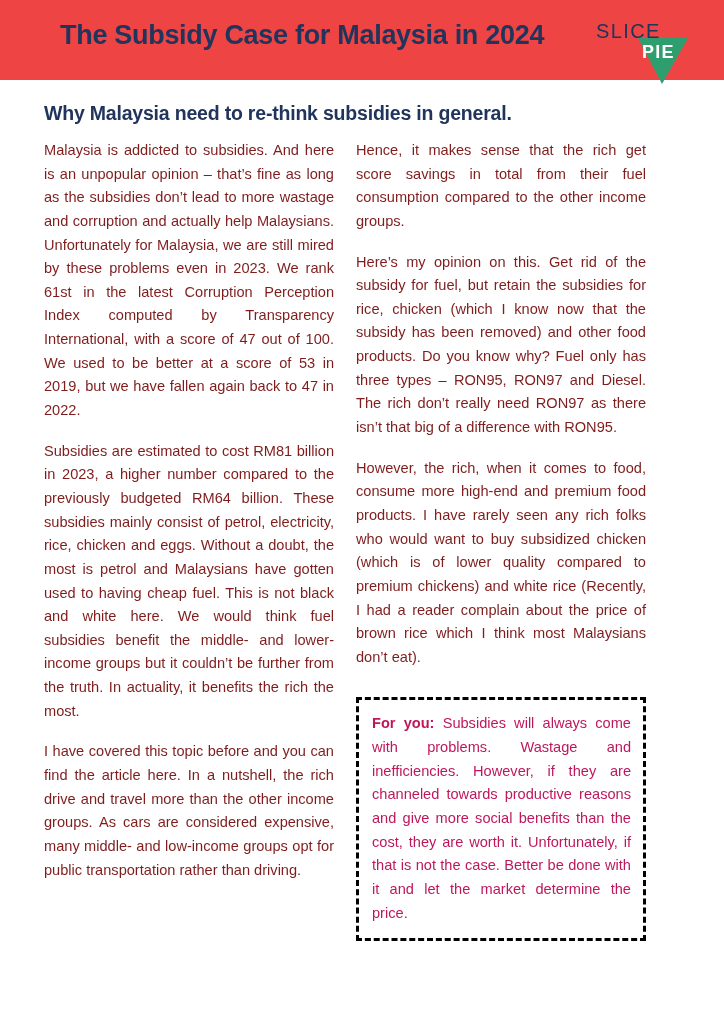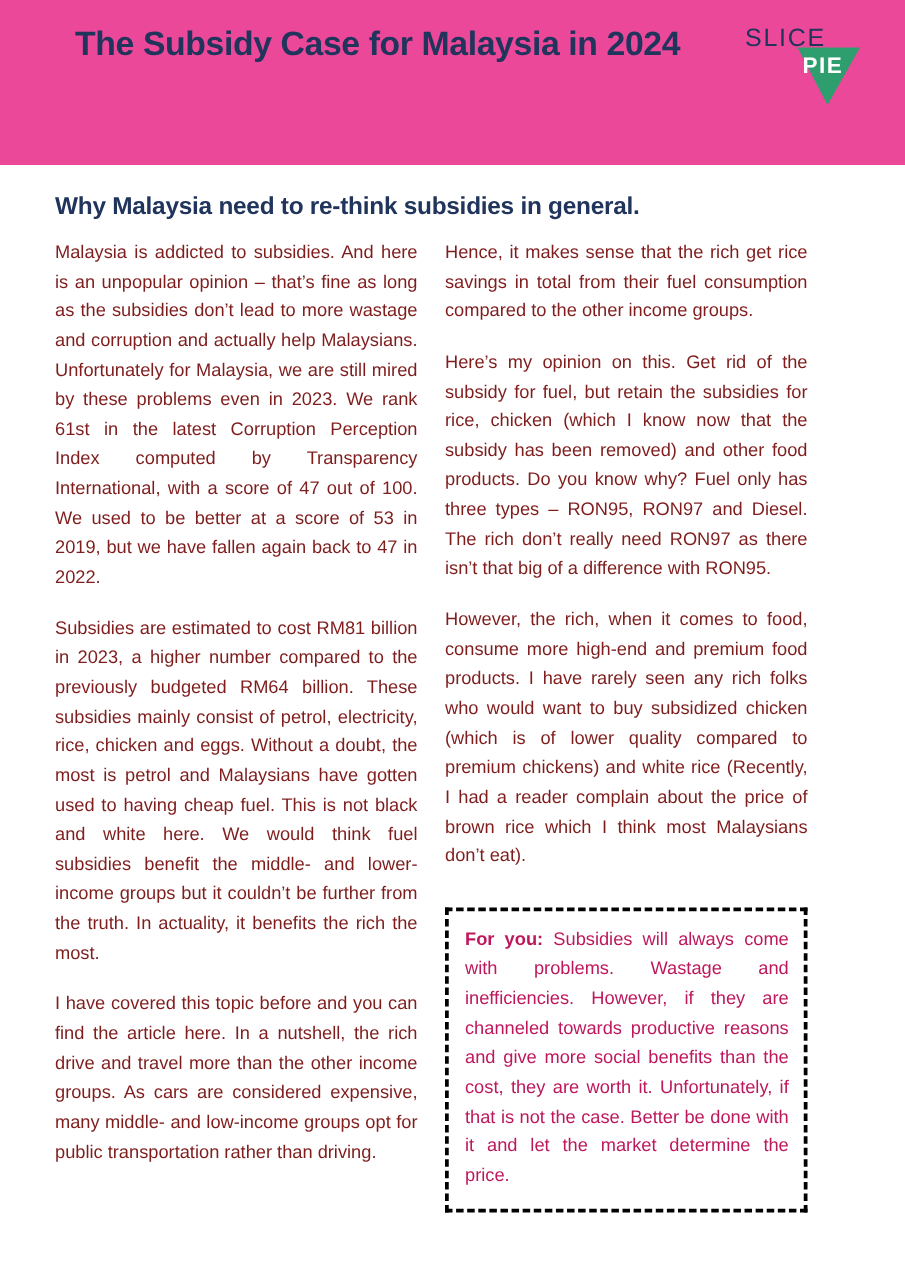--- a/index.html
+++ b/index.html
@@ -17,22 +17,22 @@
   .page {
     position: relative;
     width: 724px;
     height: 1024px;
     box-sizing: border-box;
   }
 
   
   .header {
     position: relative;
-    background: #ec4899;
-    height: 132px;
+    background: #ef4444;
+    height: 80px;
     box-sizing: border-box;
     padding: 14px 20px 10px 60px;
     display: flex;
     align-items: flex-start;
     justify-content: space-between;
   }
   .header-title {
     font-size: 27px;
     line-height: 1.28;
     font-weight: bold;
@@ -161,21 +161,21 @@
 
     <div class="columns">
 
       <div class="col">
         <p class="para">Malaysia is addicted to subsidies. And here is an unpopular opinion – that’s fine as long as the subsidies don’t lead to more wastage and corruption and actually help Malaysians. Unfortunately for Malaysia, we are still mired by these problems even in 2023. We rank 61st in the latest Corruption Perception Index computed by Transparency International, with a score of 47 out of 100. We used to be better at a score of 53 in 2019, but we have fallen again back to 47 in 2022.</p>
         <p class="para">Subsidies are estimated to cost RM81 billion in 2023, a higher number compared to the previously budgeted RM64 billion. These subsidies mainly consist of petrol, electricity, rice, chicken and eggs. Without a doubt, the most is petrol and Malaysians have gotten used to having cheap fuel. This is not black and white here. We would think fuel subsidies benefit the middle- and lower-income groups but it couldn’t be further from the truth. In actuality, it benefits the rich the most.</p>
         <p class="para">I have covered this topic before and you can find the article here. In a nutshell, the rich drive and travel more than the other income groups. As cars are considered expensive, many middle- and low-income groups opt for public transportation rather than driving.</p>
       </div>
 
       <div class="col">
-        <p class="para">Hence, it makes sense that the rich get rice savings in total from their fuel consumption compared to the other income groups.</p>
+        <p class="para">Hence, it makes sense that the rich get score savings in total from their fuel consumption compared to the other income groups.</p>
         <p class="para">Here’s my opinion on this. Get rid of the subsidy for fuel, but retain the subsidies for rice, chicken (which I know now that the subsidy has been removed) and other food products. Do you know why? Fuel only has three types – RON95, RON97 and Diesel. The rich don’t really need RON97 as there isn’t that big of a difference with RON95.</p>
         <p class="para">However, the rich, when it comes to food, consume more high-end and premium food products. I have rarely seen any rich folks who would want to buy subsidized chicken (which is of lower quality compared to premium chickens) and white rice (Recently, I had a reader complain about the price of brown rice which I think most Malaysians don’t eat).</p>
 
         <div class="callout">
           <p><span class="lead">For you:</span><span> Subsidies will always come with problems. Wastage and inefficiencies. However, if they are channeled towards productive reasons and give more social benefits than the cost, they are worth it. Unfortunately, if that is not the case. Better be done with it and let the market determine the price.</span></p>
         </div>
       </div>
 
     </div>
   </div>

